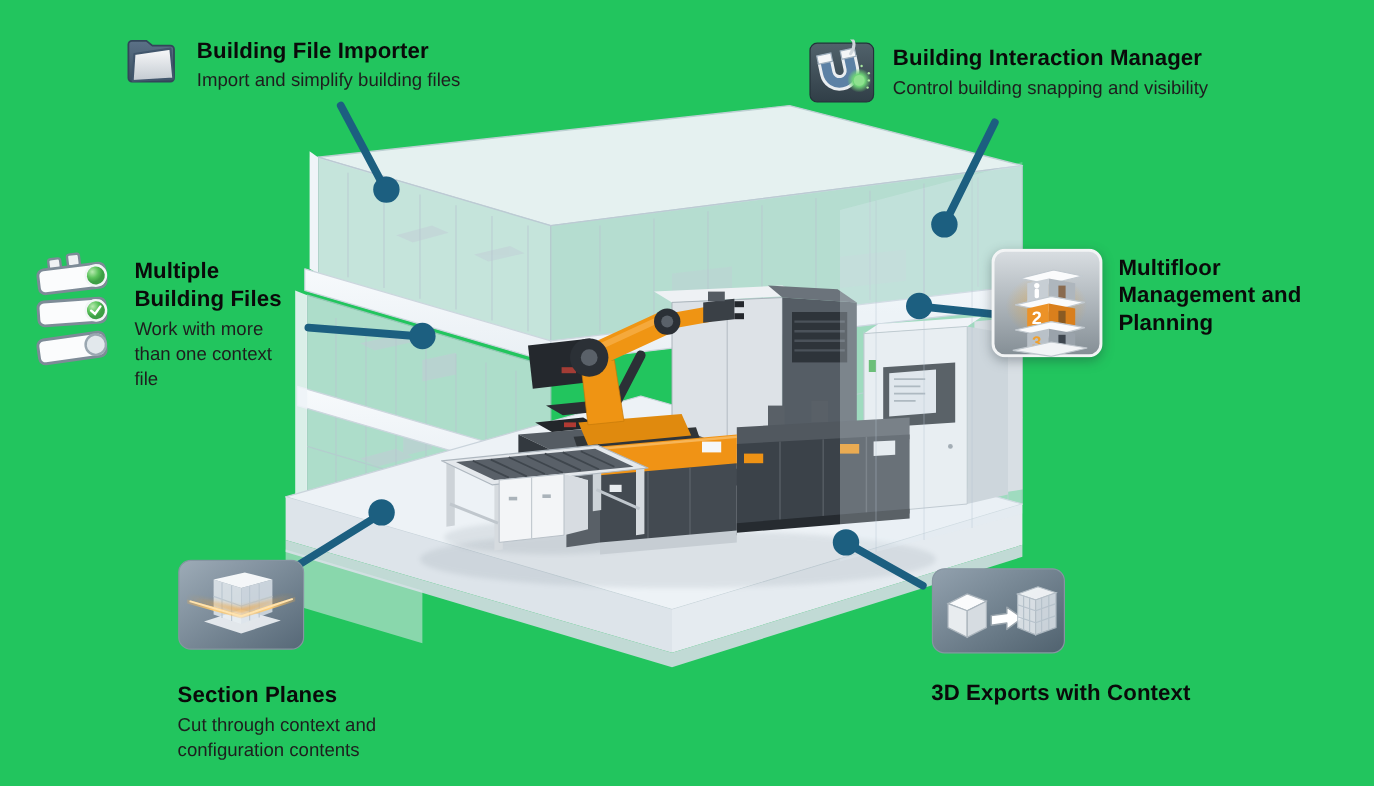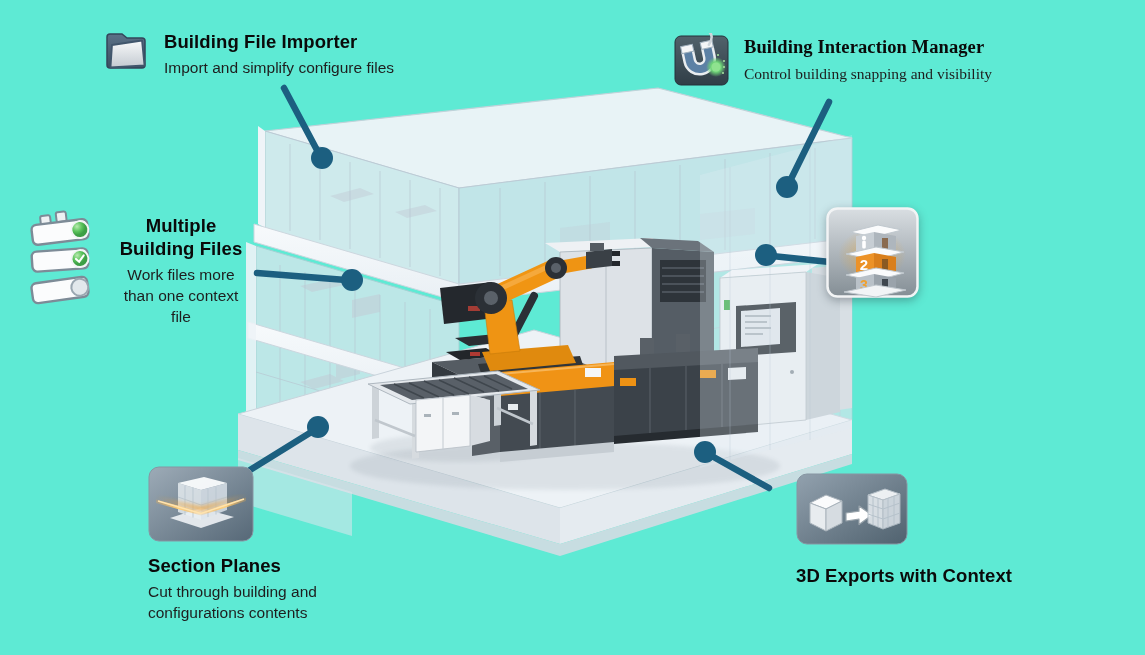--- a/index.html
+++ b/index.html
@@ -1,47 +1,47 @@
 <!DOCTYPE html>
 <html><head>
 <meta charset="utf-8">
 <style>
   html,body{margin:0;padding:0;background:#ffffff;}
   #canvas{
-    position:relative;width:1145px;height:655px;overflow:hidden;background:#5eead4;
+    position:relative;width:1145px;height:655px;overflow:hidden;background:#22c55e;
     font-family:"Liberation Sans", sans-serif;color:#0b0b0b;
   }
   #scene{position:absolute;left:0;top:0;}
   .callout{position:absolute;display:flex;align-items:flex-start;}
   .callout .txt h3{
     margin:0 0 4px 0;font-size:18.5px;line-height:23px;font-weight:700;color:#0a0a0a;letter-spacing:.1px;
   }
   .callout .txt p{
     margin:0;font-size:15.5px;line-height:21px;font-weight:400;color:#1e1e1e;
   }
   .nowrap{white-space:nowrap;}
   
   #c-tl{left:103px;top:27px;gap:14px;}
   #c-tl .txt{margin-top:3px;}
   
   #c-tr{left:674px;top:33px;gap:15px;}
-  #c-tr .txt{margin-top:3px;font-family:Liberation Serif, serif;}
-  
-  #c-left{left:28px;top:210px;gap:16px;text-align:center;}
+  #c-tr .txt{margin-top:3px;}
+  
+  #c-left{left:28px;top:210px;gap:16px;}
   #c-left .txt{width:138px;margin-top:4px;}
   
   #c-right{left:826px;top:207px;gap:13px;}
   #c-right .txt{width:178px;margin-top:4px;}
   #c-right .icon-shadow{filter:drop-shadow(0 3px 5px rgba(30,40,50,.35));}
   
   #c-bl{left:148px;top:466px;display:block;}
-  #c-bl .txt{margin-top:8px;}
+  #c-bl .txt{margin-top:20px;}
   #c-bl .txt p{width:205px;}
   
-  #c-br{left:796px;top:473px;display:block;}
+  #c-br{left:776px;top:473px;display:block;}
   #c-br .txt{margin-top:15px;}
   .iconbox{flex:none;}
 </style>
 </head>
 <body>
 
 <div id="canvas">
 
 <svg id="scene" width="1145" height="655" viewBox="0 0 1145 655">
   <defs>
@@ -242,21 +242,21 @@
       <linearGradient id="foldFront" x1="0" y1="0" x2="0" y2="1">
             <stop offset="0" stop-color="#f8f9fa"></stop>
             <stop offset="1" stop-color="#c3cad1"></stop>
           </linearGradient>
     </defs>
     <path d="M4,10 a3,3 0 0 1 3,-3 h12 l5,4 h15 a3,3 0 0 1 3,3 v24 a3,3 0 0 1 -3,3 H7 a3,3 0 0 1 -3,-3 Z" fill="url(#foldBack)" stroke="#33455a" stroke-width="1.5"></path>
     <path d="M9,18 L39,13.5 L41.5,38.5 L7.5,40.5 Z" fill="url(#foldFront)" stroke="#41566c" stroke-width="1.8" stroke-linejoin="round"></path>
   </svg>
   <div class="txt">
     <h3>Building File Importer</h3>
-    <p class="nowrap">Import and simplify configure files</p>
+    <p class="nowrap">Import and simplify building files</p>
   </div>
 </div>
 
 <div class="callout" id="c-tr">
   <svg class="iconbox" width="55" height="55" viewBox="0 0 55 55">
     <defs>
       <linearGradient id="magBg" x1="0" y1="0" x2="0" y2="1">
             <stop offset="0" stop-color="#51626b"></stop>
             <stop offset="1" stop-color="#303e47"></stop>
           </linearGradient>
@@ -309,21 +309,21 @@
       <circle cx="52" cy="50" r="8.5" fill="url(#ledGreen)" stroke="#f2f5f6" stroke-width="2"></circle>
       <path d="M48,50 l3,3 l5,-6" stroke="#ffffff" stroke-width="2" fill="none" stroke-linecap="round"></path>
     </g>
     <g transform="rotate(-8 32 80)">
       <rect x="4" y="70" width="56" height="20" rx="5" fill="#fbfcfd" stroke="#7d8b97" stroke-width="2.4"></rect>
       <circle cx="52" cy="80" r="8.5" fill="#e2e8ec" stroke="#9aa7b1" stroke-width="2"></circle>
     </g>
   </svg>
   <div class="txt">
     <h3>Multiple Building Files</h3>
-    <p>Work files more than one context file</p>
+    <p>Work with more than one context file</p>
   </div>
 </div>
 
 <div class="callout" id="c-right">
   <svg class="iconbox icon-shadow" width="93" height="91" viewBox="0 0 93 91">
     <defs>
       <linearGradient id="mfBg" x1="0" y1="0" x2="0" y2="1">
             <stop offset="0" stop-color="#d9dee2"></stop>
             <stop offset="1" stop-color="#848e95"></stop>
           </linearGradient>
@@ -355,20 +355,21 @@
 
     <g>
       <path d="M30,71 L48,67 L48,83 L30,87 Z" fill="#b9c1c8"></path>
       <path d="M48,67 L70,71 L70,85 L48,83 Z" fill="#9aa3ab"></path>
       <rect x="56" y="72" width="6" height="10" fill="#3e464e"></rect>
       <text x="38" y="83" font-family="Liberation Sans, sans-serif" font-size="14" font-weight="bold" fill="#f0a02e" text-anchor="middle">3</text>
     </g>
     <path d="M18,85 L50,78 L80,83 L50,90 Z" fill="#f2f4f6" stroke="#c0c8ce" stroke-width="1"></path>
   </svg>
   <div class="txt">
+    <h3>Multifloor Management and Planning</h3>
   </div>
 </div>
 
 <div class="callout" id="c-bl">
   <svg class="iconbox" width="106" height="76" viewBox="0 0 106 76">
     <defs>
       <linearGradient id="spBg" x1="0" y1="0" x2="1" y2="1">
             <stop offset="0" stop-color="#9dabb7"></stop>
             <stop offset="1" stop-color="#566877"></stop>
           </linearGradient>
@@ -388,21 +389,21 @@
     </g>
     <g>
       <path d="M8,32 L53,45 L98,30 L53,41 Z" fill="#f5a22d" filter="url(#blur2)" opacity=".9"></path>
       <path d="M8,33.5 L53,46 L53,49.5 L8,37 Z" fill="url(#beam)"></path>
       <path d="M53,46 L98,31.5 L98,35 L53,49.5 Z" fill="url(#beam)"></path>
       <path d="M10,35 L53,47.5 L96,33" stroke="#ffe3ae" stroke-width="1.6" fill="none"></path>
     </g>
   </svg>
   <div class="txt">
     <h3 class="nowrap">Section Planes</h3>
-    <p>Cut through building and configurations contents</p>
+    <p>Cut through context and configuration contents</p>
   </div>
 </div>
 
 <div class="callout" id="c-br">
   <svg class="iconbox" width="112" height="72" viewBox="0 0 112 72">
     <defs>
       <linearGradient id="exBg" x1="0" y1="0" x2="1" y2="1">
             <stop offset="0" stop-color="#92a1ae"></stop>
             <stop offset="1" stop-color="#50626f"></stop>
           </linearGradient>

